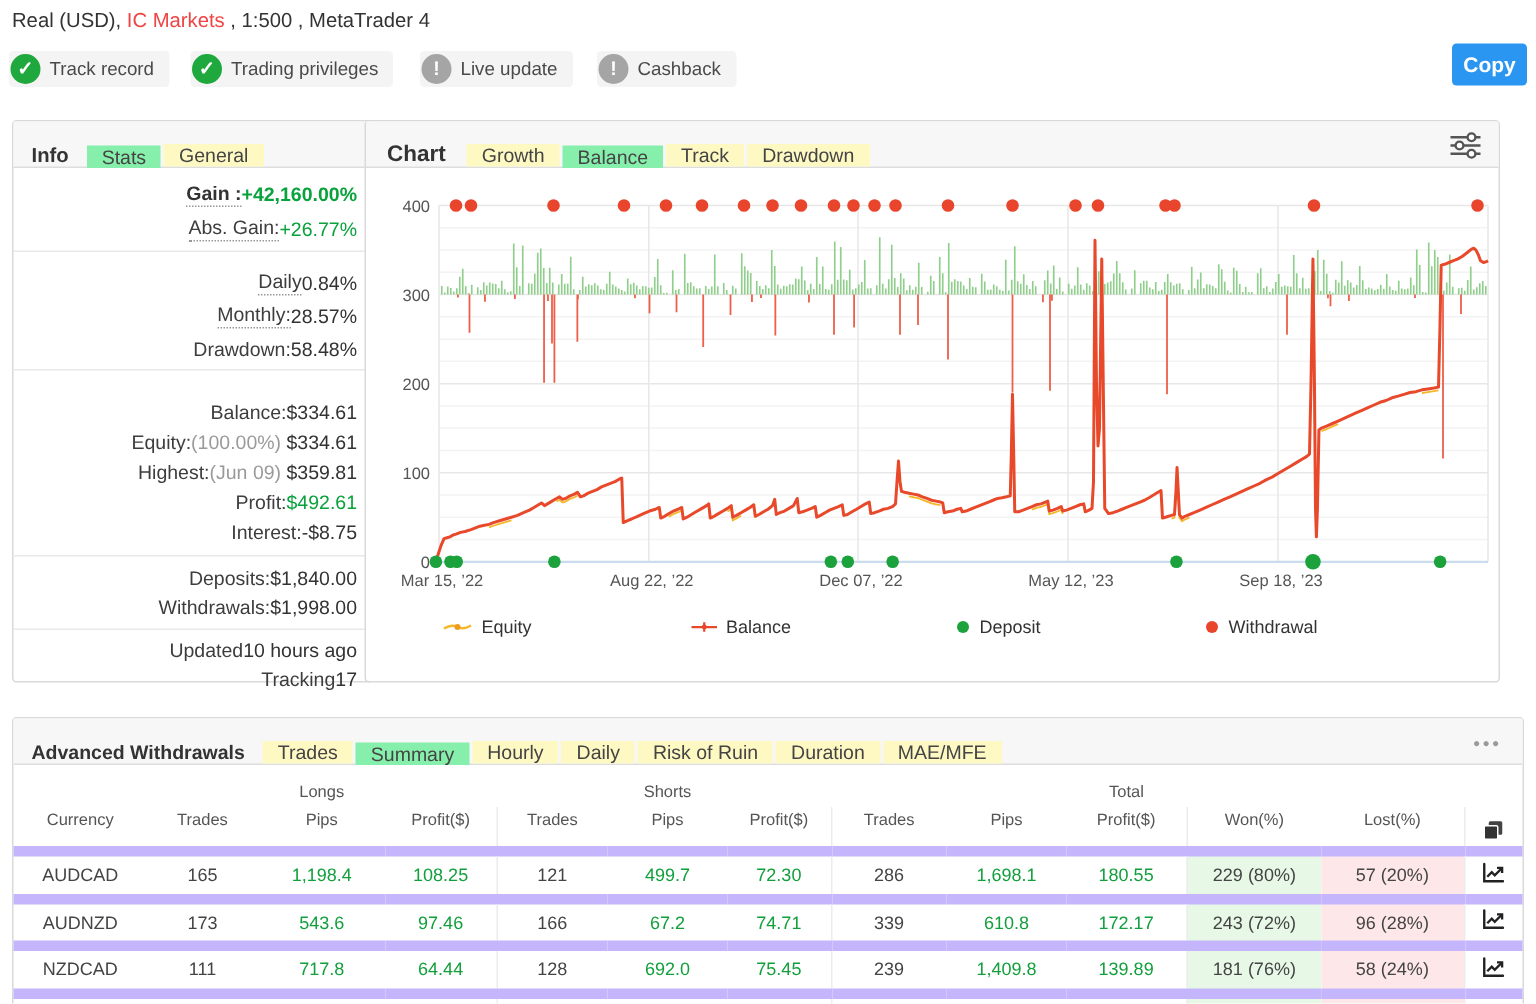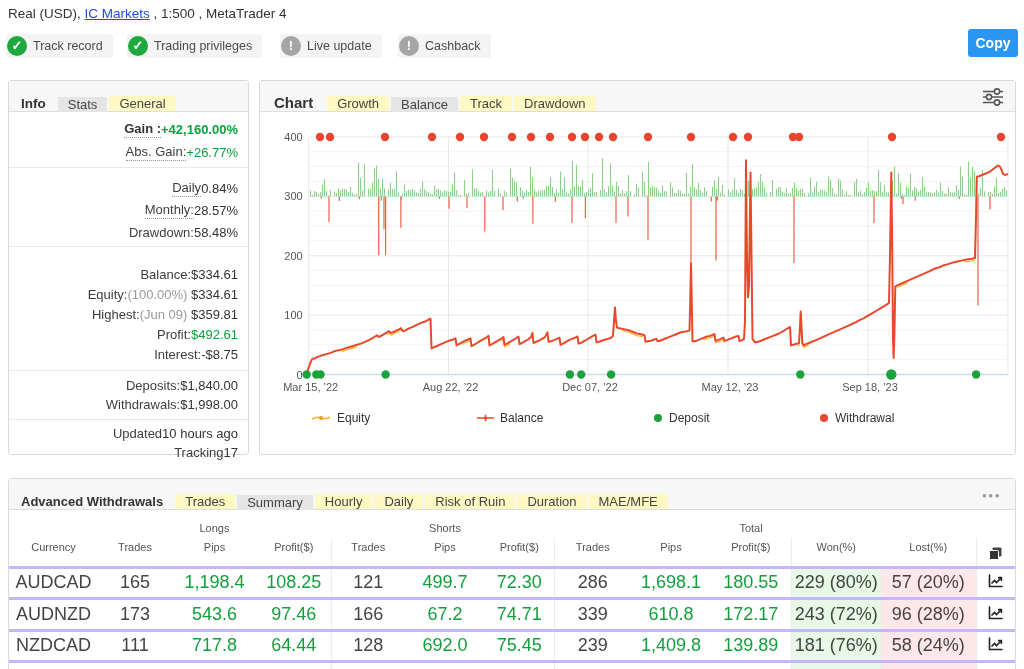--- a/index.html
+++ b/index.html
@@ -1,49 +1,49 @@
 <!DOCTYPE html>
 <html><head><meta charset="utf-8"><style>
 *{margin:0;padding:0;box-sizing:border-box}
 html,body{width:1024px;height:669px;overflow:hidden;background:#fff;font-family:"Liberation Sans",sans-serif;color:#333;position:relative}
 .abs{position:absolute}
 
 #hdr{left:8px;top:6px;font-size:13.5px;color:#333}
-#hdr a{color:#1d4ed8;text-decoration:underline}
+#hdr a{color:#ef4444;}
 
 .badge{position:absolute;top:34px;height:24px;background:#f4f4f4;border-radius:3px;font-size:12.5px;color:#4a4a4a;display:flex;align-items:center;padding-left:27px;padding-right:10px}
 .badge .ic{position:absolute;left:1px;top:2px;width:20px;height:20px;border-radius:50%;color:#fff;font-size:13px;font-weight:bold;text-align:center;line-height:20px}
 .ic.g{background:#1fa83d}
 .ic.y{background:#a5a5a5}
 #copybtn{left:968px;top:29px;width:50px;height:28px;background:#2b96f1;border-radius:3px;color:#fff;font-size:14px;font-weight:bold;text-align:center;line-height:28px}
 
 .panel{position:absolute;border:1px solid #d9d9d9;border-radius:3px;background:#fff}
 #lp{left:8px;top:80px;width:241px;height:375px}
-#cp{left:259px;top:80px;width:757px;height:375px}
+#cp{left:243px;top:80px;width:757px;height:375px}
 #ap{left:8px;top:478px;width:1008px;height:200px}
 
 .strip{position:relative;background:#f7f7f7;border-bottom:1px solid #ddd;display:flex;align-items:flex-end;height:31px}
 .strip .lab{font-weight:bold;font-size:13.5px;color:#333;display:flex;align-items:center;padding:0 12px}
 .tab{font-size:13px;color:#444;display:flex;align-items:center;padding:0 10px;background:#fef9c3;margin-right:2px}
-.tab.on{background:#e5e5e5;margin-bottom:-1px;border-bottom:none}
+.tab.on{background:#86efac;margin-bottom:-1px;border-bottom:none}
 
 .grp{padding:5px 10px}
 .grp+.grp{border-top:1px solid #e8e8e8}
 .row{display:flex;justify-content:flex-end;align-items:center;font-size:13px;color:#3d3d3d}
 .row .v{color:#333}
 .dot{border-bottom:1px dotted #979797;padding-bottom:1px}
 .gr{color:#09a23c!important}
 .gy{color:#9a9a9a}
 b.lbl{color:#333}
 
 table{border-collapse:collapse;width:1006px;font-size:12px;color:#444;table-layout:fixed}
 td,th{font-weight:normal;text-align:center;padding:0}
 .ghd td{height:28px;font-size:11px;color:#555;vertical-align:bottom;padding-bottom:4px}
 .chd td{height:29px;font-size:11px;color:#555;vertical-align:top;padding-top:3px}
-.drow td{height:31.5px;border-top:3px solid #c4b5fd;font-size:18px}
+.drow td{height:31.5px;border-top:7px solid #c4b5fd;font-size:12px}
 .bl{border-left:1px solid #ececec}
 .wonc{background:#e7f8e7}
 .lstc{background:#fde7e9}
 .gtx{color:#13a03c}
 </style></head><body>
 <div id="hdr" class="abs">Real (USD), <a>IC Markets</a> , 1:500 , MetaTrader 4</div>
 <div class="badge" style="left:6px">​<span class="ic g">✓</span>Track record</div>
 <div class="badge" style="left:127px"><span class="ic g">✓</span>Trading privileges</div>
 <div class="badge" style="left:280px"><span class="ic y">!</span>Live update</div>
 <div class="badge" style="left:398px"><span class="ic y">!</span>Cashback</div>

